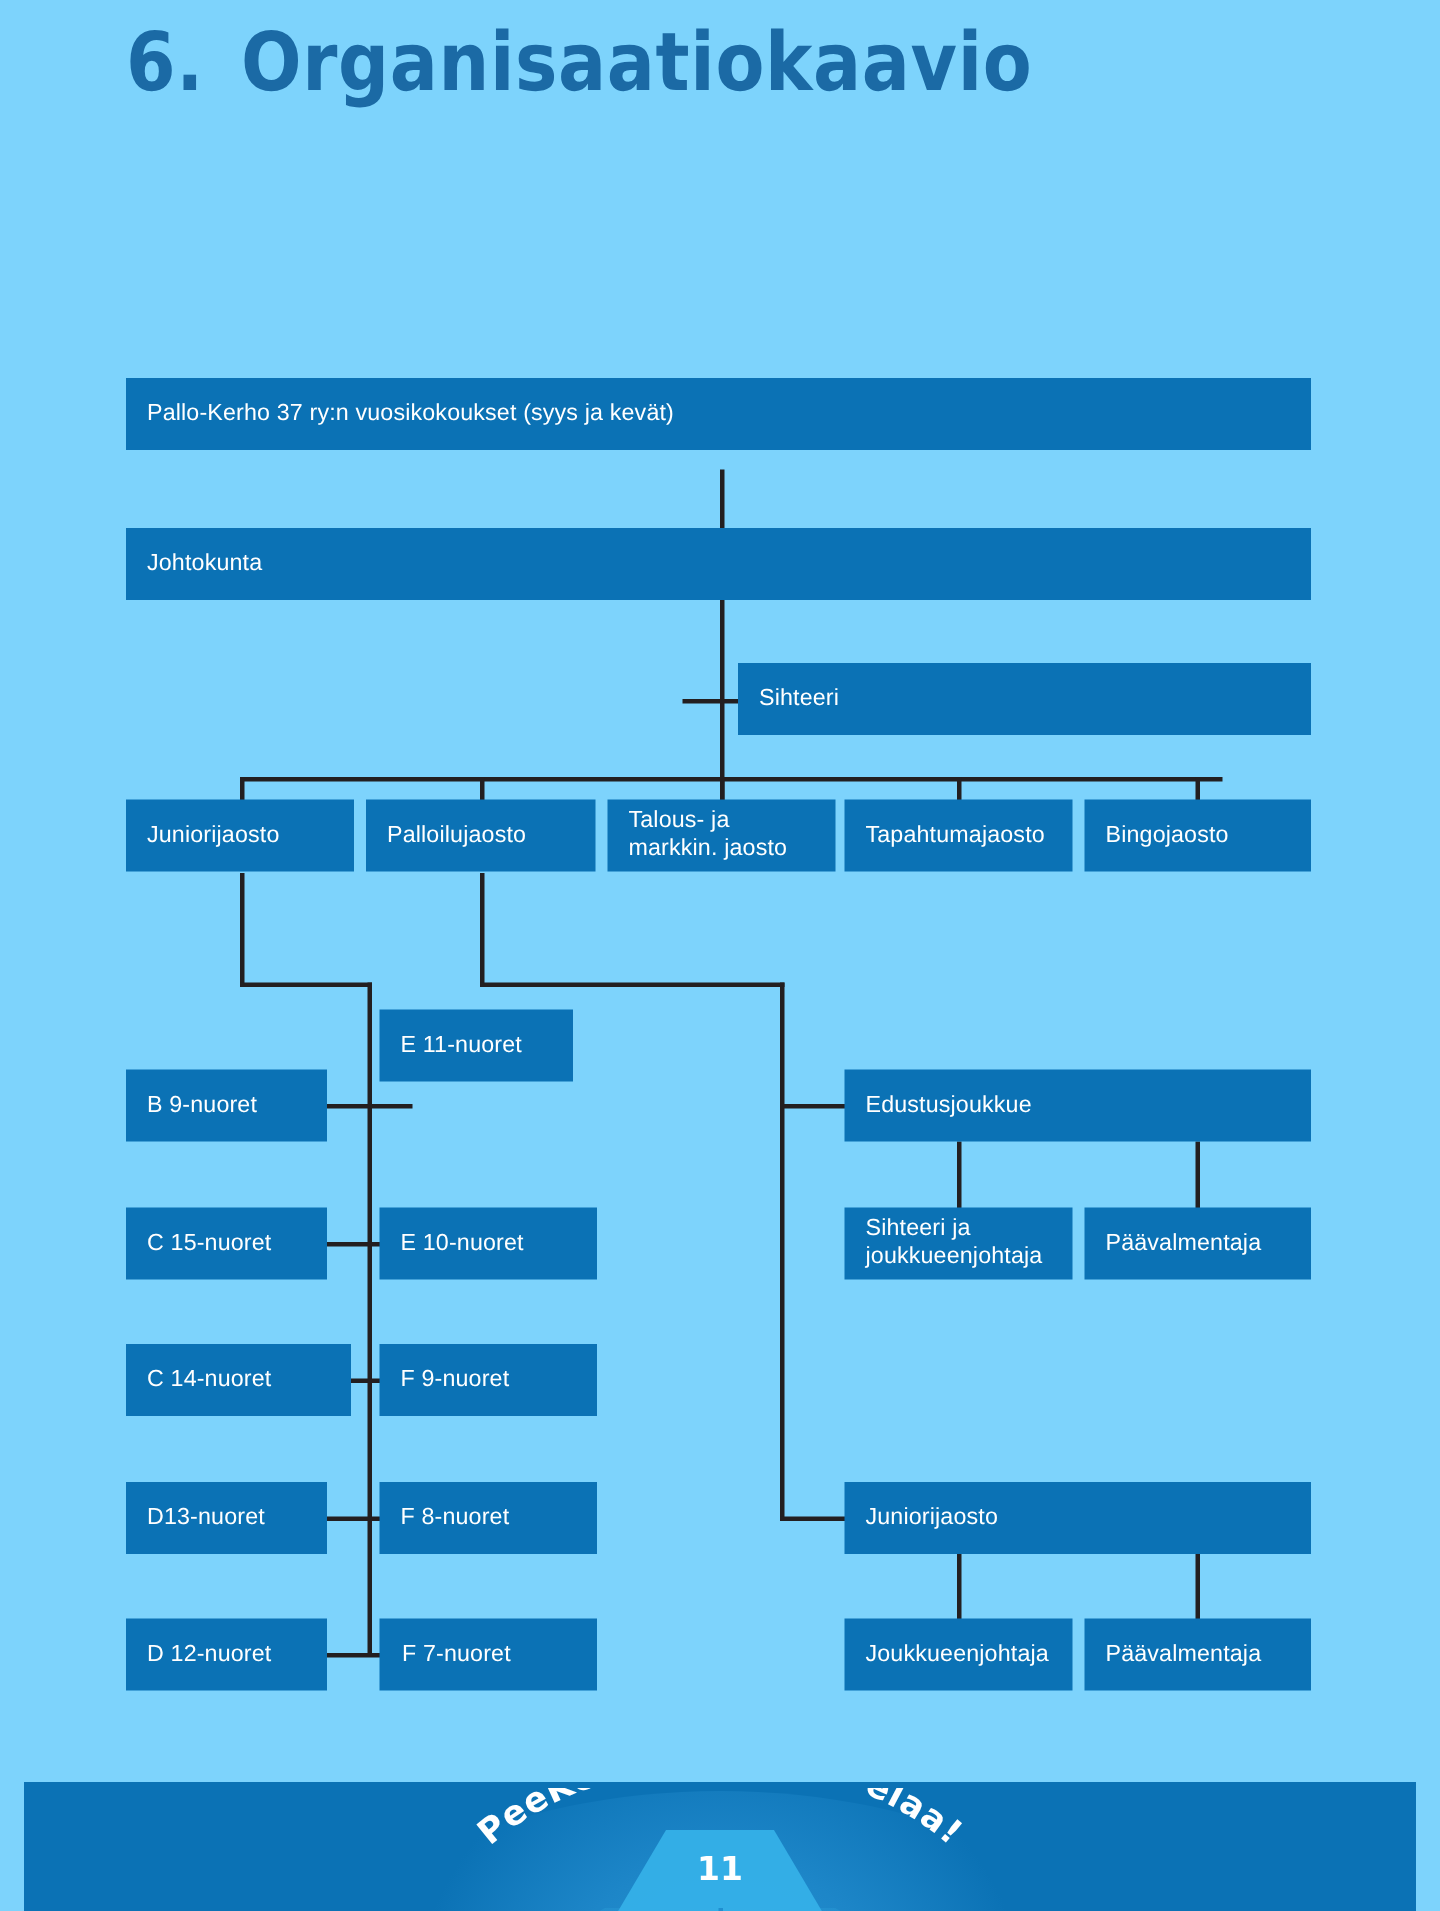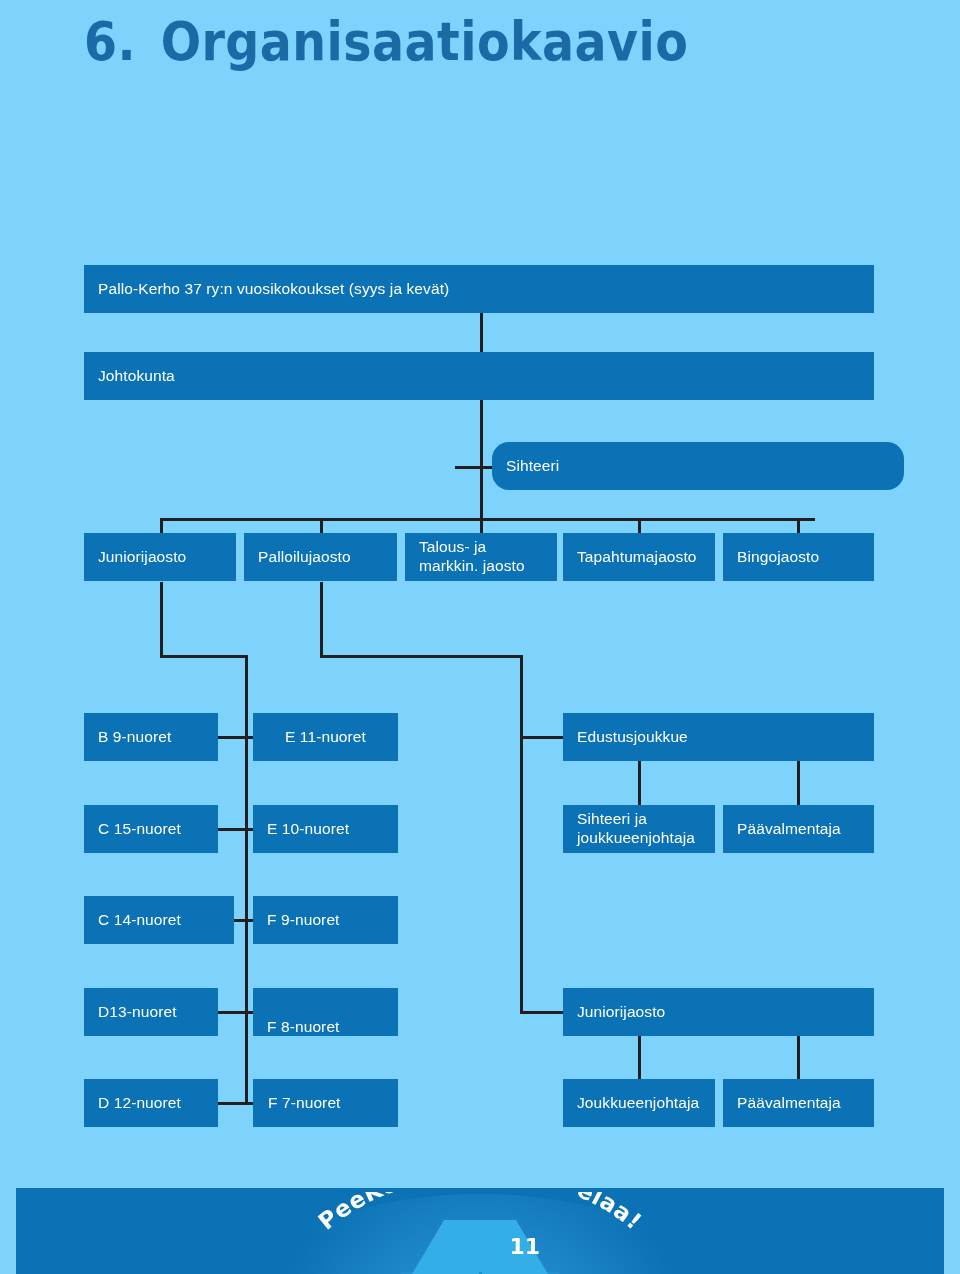--- a/index.html
+++ b/index.html
@@ -163,21 +163,21 @@
     font-size: 23px;
     font-weight: bold;
     letter-spacing: 0.6px;
   }
   #page-number {
     position: absolute;
     left: 50%;
     top: 46px;
     width: 120px;
     margin-left: -60px;
-    text-align: right;
+    text-align: center;
     color: #ffffff;
     font-size: 22px;
     font-weight: bold;
     font-family: "DejaVu Sans", sans-serif;
   }
 </style>
 </head>
 <body>
 
 <div id="page">
@@ -216,29 +216,29 @@
     <div class="conn v" style="left:520px; top:655px; height:358px;"></div>
     <div class="conn h" style="left:520px; top:736px; width:48px;"></div>
     <div class="conn h" style="left:520px; top:1011px; width:48px;"></div>
 
     <div class="conn v" style="left:638px; top:761px; height:48px;"></div>
     <div class="conn v" style="left:797px; top:761px; height:48px;"></div>
 
     <div class="conn v" style="left:638px; top:1036px; height:48px;"></div>
     <div class="conn v" style="left:797px; top:1036px; height:48px;"></div>
 
-    <div class="node" style="left:84px; top:265px; width:790px; height:48px;">
+    <div class="node" style="left:84px; top:252px; width:790px; height:48px;">
       <span class="lbl">Pallo-Kerho 37 ry:n vuosikokoukset (syys ja kevät)</span>
     </div>
 
     <div class="node" style="left:84px; top:352px; width:790px; height:48px;">
       <span class="lbl">Johtokunta</span>
     </div>
 
-    <div class="node" style="left:492px; top:442px; width:412px; height:48px;border-radius:17px;">
+    <div class="node" style="left:492px; top:442px; width:382px; height:48px;">
       <span class="lbl">Sihteeri</span>
     </div>
 
     <div class="node" style="left:84px; top:533px; width:152px; height:48px;">
       <span class="lbl">Juniorijaosto</span>
     </div>
     <div class="node" style="left:244px; top:533px; width:153px; height:48px;">
       <span class="lbl">Palloilujaosto</span>
     </div>
     <div class="node two-line" style="left:405px; top:533px; width:152px; height:48px;">
@@ -250,21 +250,21 @@
     <div class="node" style="left:563px; top:533px; width:152px; height:48px;">
       <span class="lbl">Tapahtumajaosto</span>
     </div>
     <div class="node" style="left:723px; top:533px; width:151px; height:48px;">
       <span class="lbl">Bingojaosto</span>
     </div>
 
     <div class="node" style="left:84px; top:713px; width:134px; height:48px;">
       <span class="lbl">B 9-nuoret</span>
     </div>
-    <div class="node" style="left:253px; top:713px; width:145px; height:48px;justify-content:center;">
+    <div class="node" style="left:253px; top:673px; width:129px; height:48px;">
       <span class="lbl">E 11-nuoret</span>
     </div>
     <div class="node" style="left:563px; top:713px; width:311px; height:48px;">
       <span class="lbl">Edustusjoukkue</span>
     </div>
 
     <div class="node" style="left:84px; top:805px; width:134px; height:48px;">
       <span class="lbl">C 15-nuoret</span>
     </div>
     <div class="node" style="left:253px; top:805px; width:145px; height:48px;">
@@ -283,21 +283,21 @@
     <div class="node" style="left:84px; top:896px; width:150px; height:48px;">
       <span class="lbl">C 14-nuoret</span>
     </div>
     <div class="node" style="left:253px; top:896px; width:145px; height:48px;">
       <span class="lbl">F 9-nuoret</span>
     </div>
 
     <div class="node" style="left:84px; top:988px; width:134px; height:48px;">
       <span class="lbl">D13-nuoret</span>
     </div>
-    <div class="node" style="left:253px; top:988px; width:145px; height:48px;align-items:flex-end;">
+    <div class="node" style="left:253px; top:988px; width:145px; height:48px;">
       <span class="lbl">F 8-nuoret</span>
     </div>
     <div class="node" style="left:563px; top:988px; width:311px; height:48px;">
       <span class="lbl">Juniorijaosto</span>
     </div>
 
     <div class="node" style="left:84px; top:1079px; width:134px; height:48px;">
       <span class="lbl">D 12-nuoret</span>
     </div>
     <div class="node" style="left:253px; top:1079px; width:145px; height:48px;padding-left:15px;">

